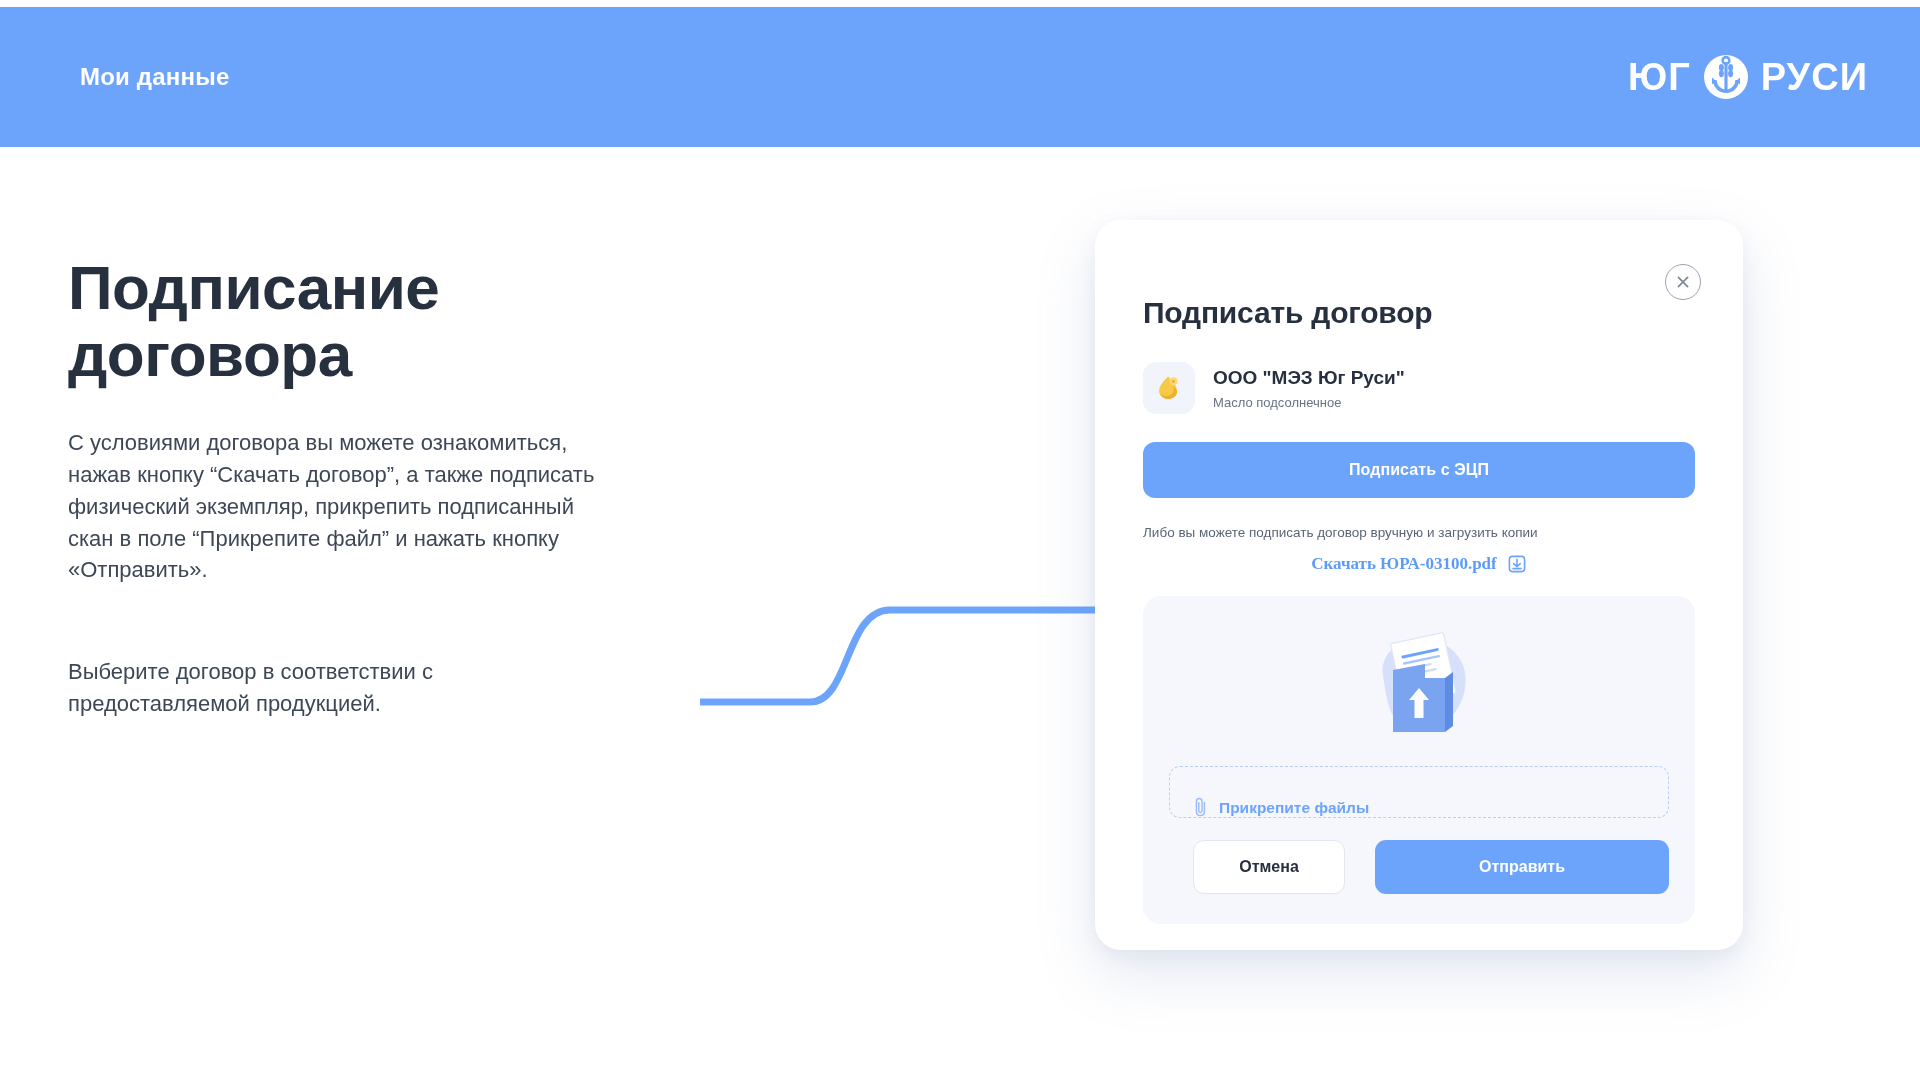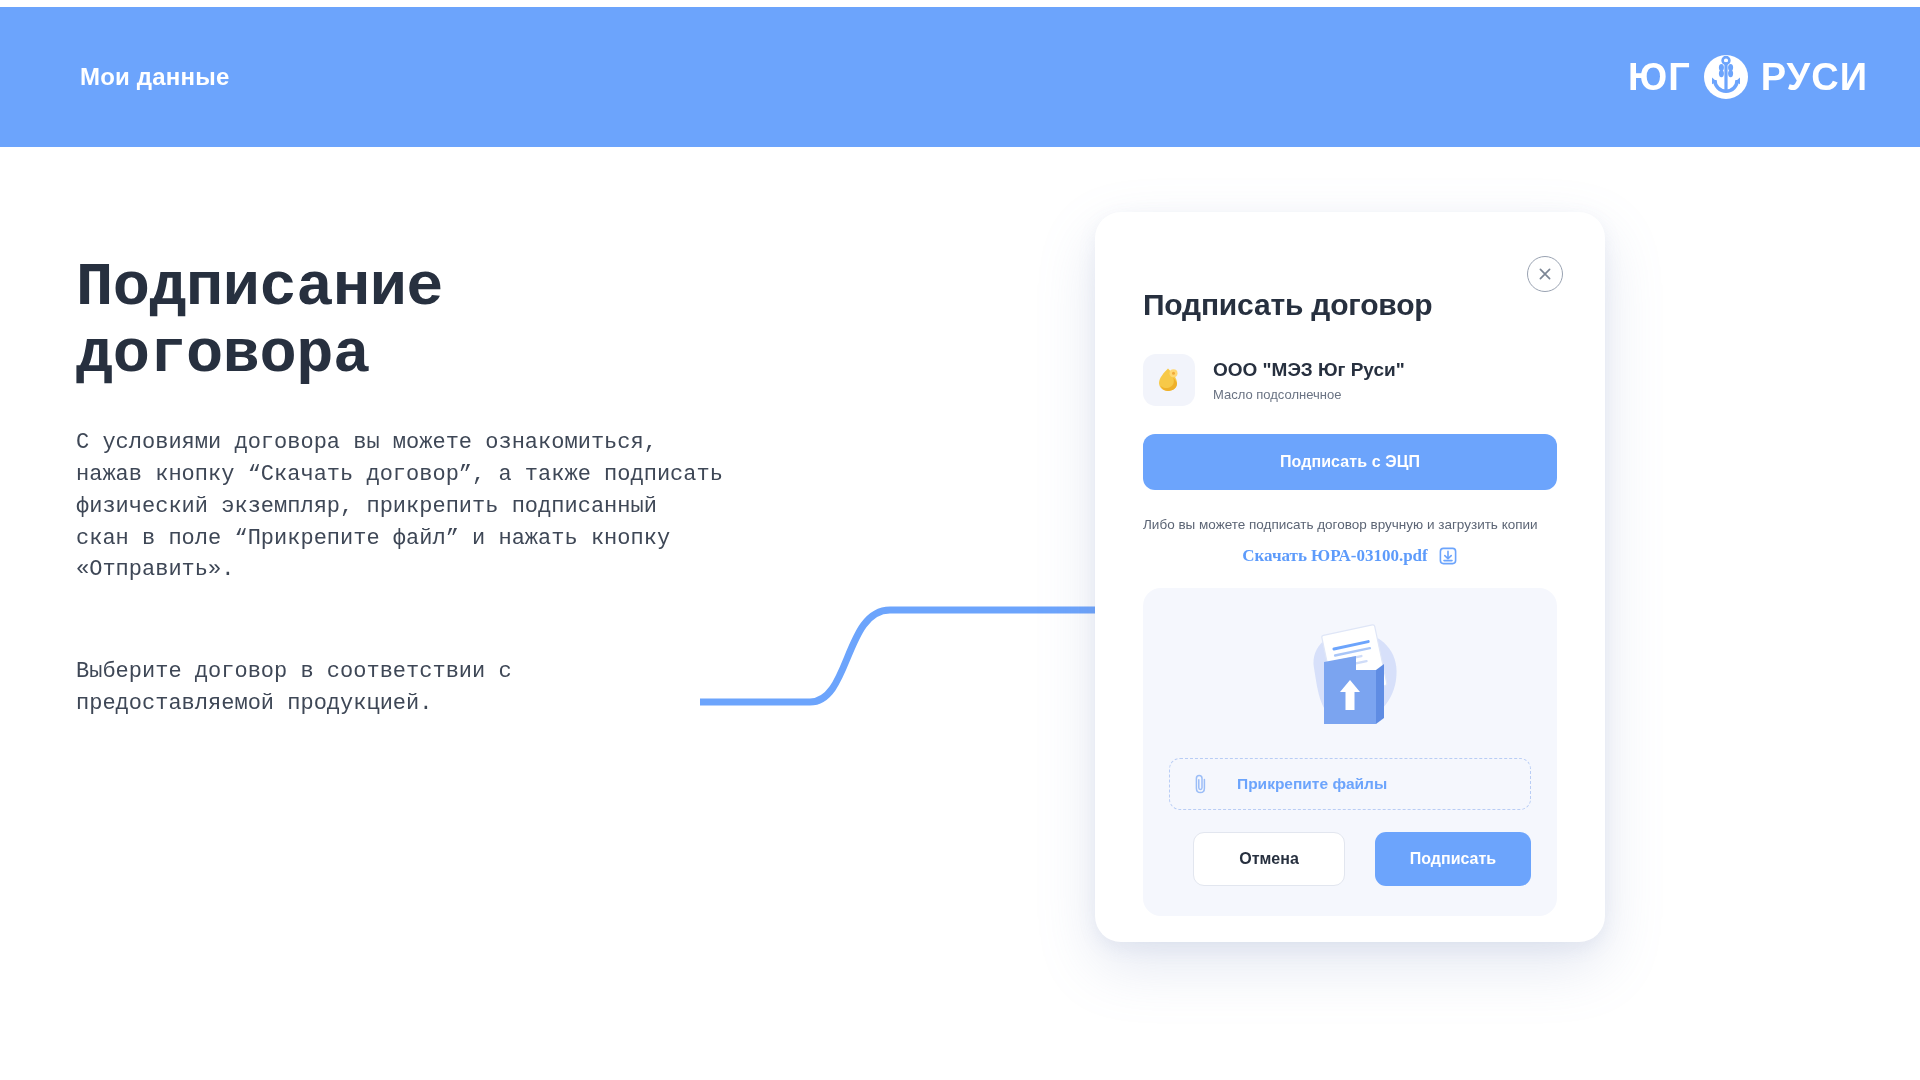--- a/index.html
+++ b/index.html
@@ -49,24 +49,23 @@
   }
   .brand-mark {
     width: 46px;
     height: 46px;
     display: block;
   }
 
   
   .left-col {
     position: absolute;
-    left: 76px;
+    left: 68px;
     top: 255px;
     width: 720px;
-    font-family: Liberation Mono, monospace;
   }
   .page-title {
     font-size: 62px;
     line-height: 1.08;
     font-weight: bold;
     color: #27303f;
     letter-spacing: -0.5px;
     white-space: pre-line;
   }
   .body-para {
@@ -85,22 +84,22 @@
     top: 570px;
     width: 460px;
     height: 160px;
     pointer-events: none;
   }
 
   
   .dialog-card {
     position: absolute;
     left: 1095px;
-    top: 212px;
-    width: 510px;
+    top: 220px;
+    width: 648px;
     height: 730px;
     background: #ffffff;
     border-radius: 26px;
     box-shadow: 0 24px 60px rgba(120, 140, 190, 0.20),
                 0 6px 18px rgba(120, 140, 190, 0.10);
     padding: 0 48px;
   }
 
   .close-btn {
     position: absolute;
@@ -211,22 +210,22 @@
   }
   .upload-illustration { margin-top: 6px; display: block; }
 
   .dropzone {
     margin-top: 12px;
     width: 100%;
     height: 52px;
     border: 1.5px dashed #b9cdf5;
     border-radius: 11px;
     display: flex;
-    align-items: center;
-    gap: 28px;
+    align-items: flex-end;
+    gap: 10px;
     padding: 0 22px;
     background: transparent;
     cursor: pointer;
   }
   .dropzone-label {
     font-size: 15.5px;
     color: #6ca4fc;
     font-weight: bold;
   }
 
@@ -368,16 +367,16 @@
 
     <div class="dropzone">
       <svg width="17" height="20" viewBox="0 0 17 20">
         <path d="M12.4 5.4 L12.4 14.2 C 12.4 17 10.5 18.6 8.4 18.6 C 6.3 18.6 4.4 17 4.4 14.2 L4.4 4.6 C 4.4 2.8 5.7 1.6 7.2 1.6 C 8.7 1.6 10 2.8 10 4.6 L10 13.8 C 10 14.8 9.3 15.5 8.4 15.5 C 7.5 15.5 6.8 14.8 6.8 13.8 L6.8 5.8" fill="none" stroke="#9bbdf7" stroke-width="1.5" stroke-linecap="round" stroke-linejoin="round"></path>
       </svg>
       <span class="dropzone-label">Прикрепите файлы</span>
     </div>
 
     <div class="card-actions">
       <button class="btn-cancel">Отмена</button>
-      <button class="btn-submit">Подписать</button>
+      <button class="btn-submit">Отправить</button>
     </div>
   </div>
 </div>
 
 </body></html>

